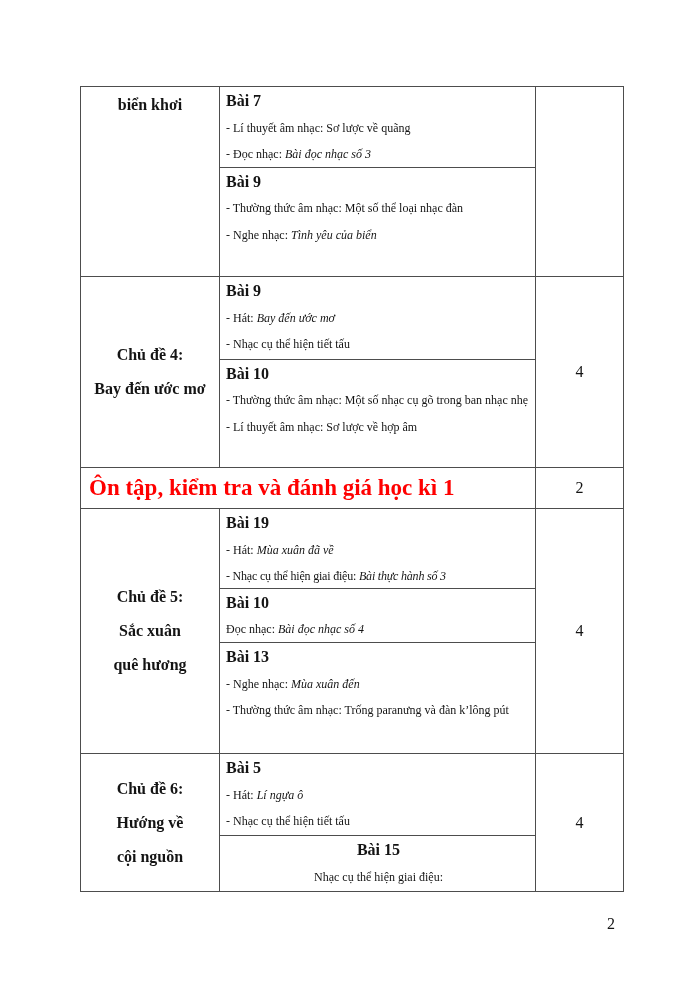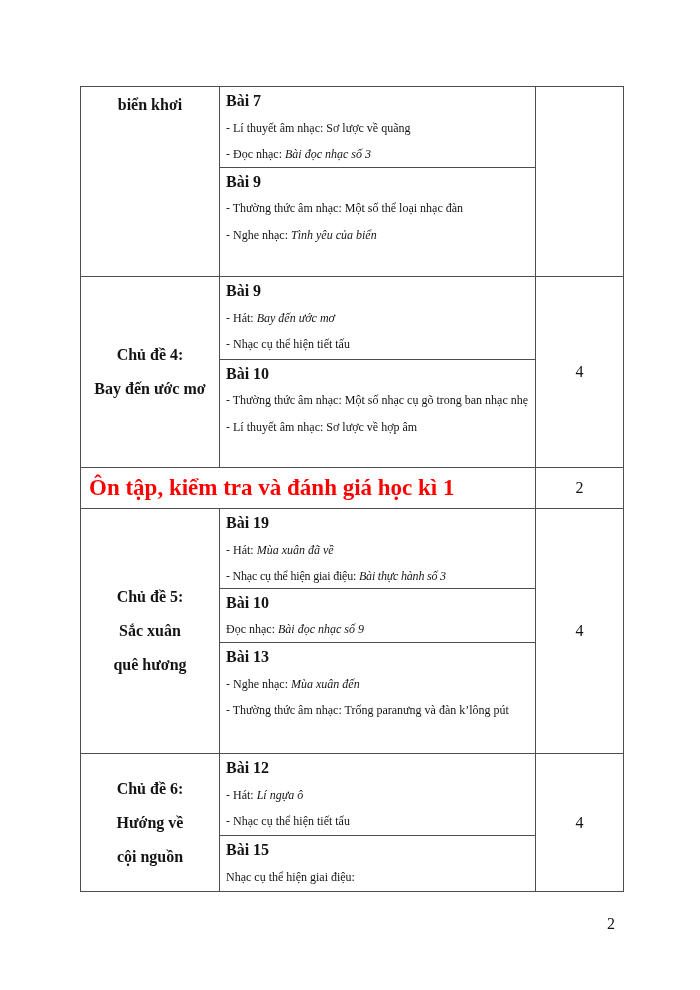--- a/index.html
+++ b/index.html
@@ -129,45 +129,45 @@
           <div class="theme-line">quê hương</div>
         </div>
         <div class="cell-lessons">
           <div class="lesson" style="height: 80px;">
             <div class="lesson-title">Bài 19</div>
             <div class="citem"><span class="seg">- Hát: </span><i class="seg">Mùa xuân đã về</i></div>
             <div class="citem nowrap"><span class="seg">- Nhạc cụ thể hiện giai điệu: </span><i class="seg">Bài thực hành số 3</i></div>
           </div>
           <div class="lesson" style="height: 55px;">
             <div class="lesson-title">Bài 10</div>
-            <div class="citem"><span class="seg">Đọc nhạc: </span><i class="seg">Bài đọc nhạc số 9</i></div>
+            <div class="citem"><span class="seg">Đọc nhạc: </span><i class="seg">Bài đọc nhạc số 4</i></div>
           </div>
           <div class="lesson" style="height: 110px;">
             <div class="lesson-title">Bài 13</div>
             <div class="citem"><span class="seg">- Nghe nhạc: </span><i class="seg">Mùa xuân đến</i></div>
             <div class="citem wrap"><span class="seg">- Thường thức âm nhạc: Trống paranưng và đàn k’lông pút</span></div>
           </div>
         </div>
         <div class="cell-periods">
           <span>4</span>
         </div>
       </div>
       <div class="trow" style="height: 137px;">
         <div class="cell-theme">
           <div class="theme-line">Chủ đề 6:</div>
           <div class="theme-line">Hướng về</div>
           <div class="theme-line">cội nguồn</div>
         </div>
         <div class="cell-lessons">
           <div class="lesson" style="height: 82px;">
-            <div class="lesson-title">Bài 12</div>
+            <div class="lesson-title">Bài 5</div>
             <div class="citem"><span class="seg">- Hát: </span><i class="seg">Lí ngựa ô</i></div>
             <div class="citem"><span class="seg">- Nhạc cụ thể hiện tiết tấu</span></div>
           </div>
-          <div class="lesson" style="height: 55px;">
+          <div class="lesson" style="height: 55px; text-align: center;">
             <div class="lesson-title">Bài 15</div>
             <div class="citem"><span class="seg">Nhạc cụ thể hiện giai điệu:</span></div>
           </div>
         </div>
         <div class="cell-periods">
           <span>4</span>
         </div>
       </div>
     </div>
   <div class="page-number">2</div>

